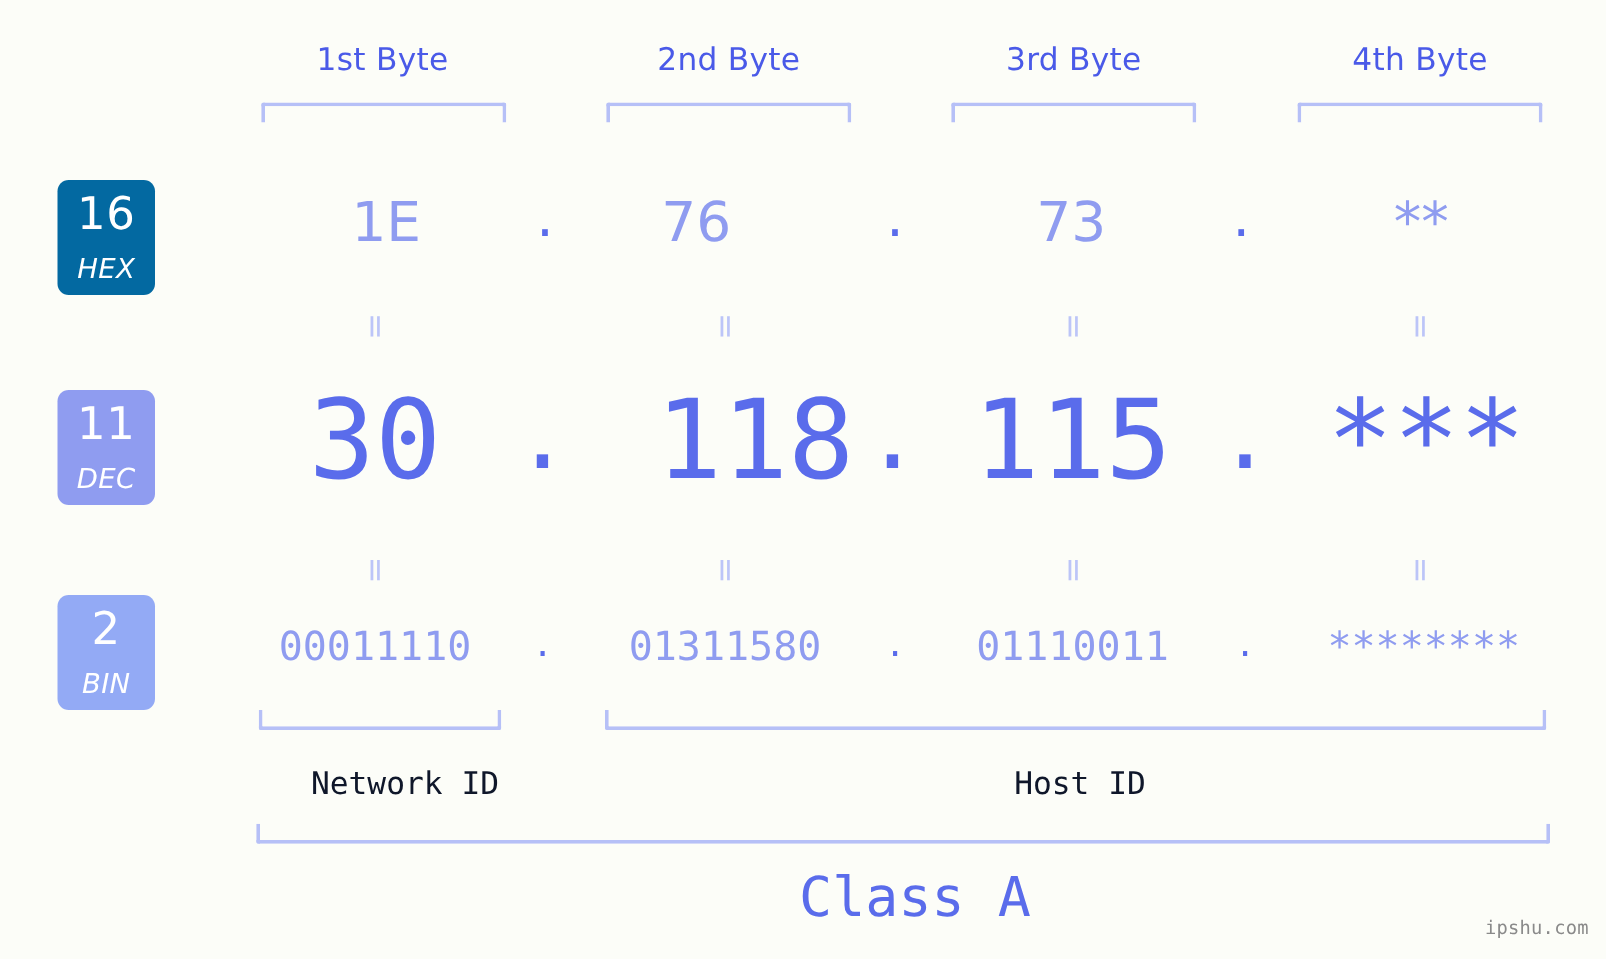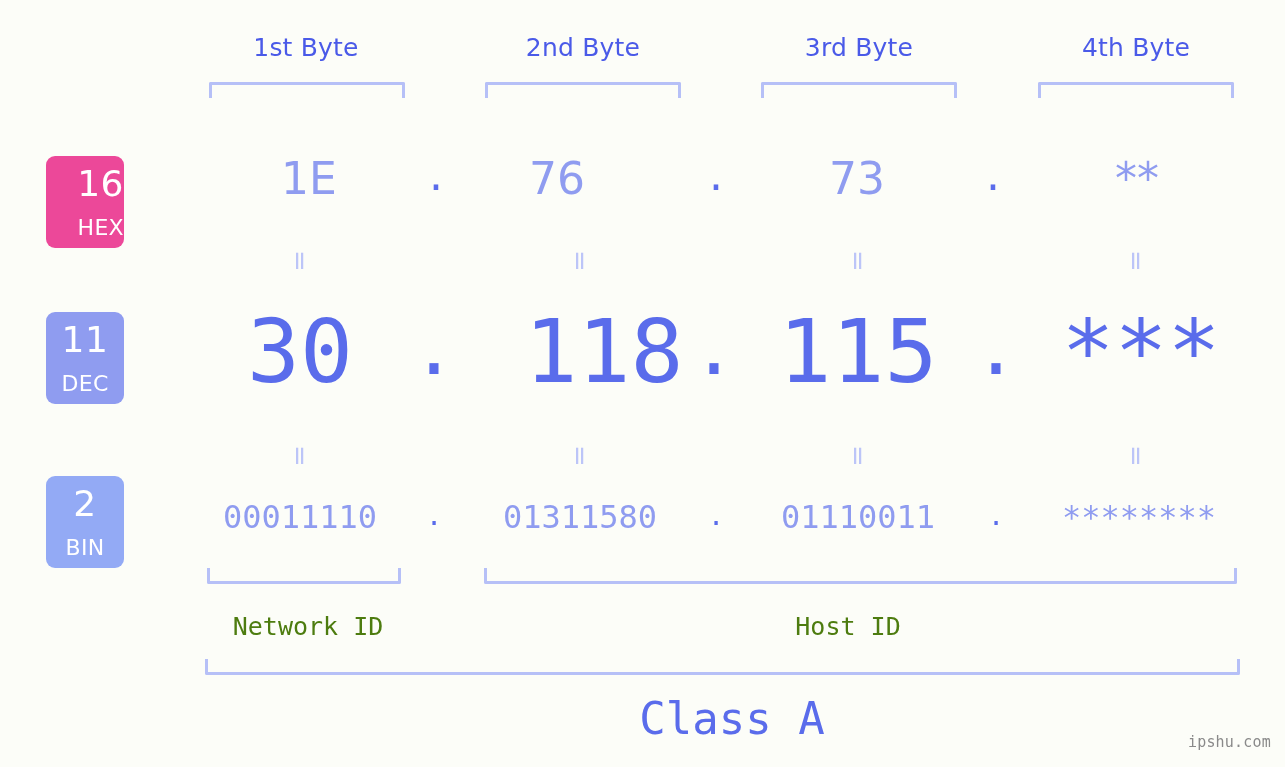--- a/index.html
+++ b/index.html
@@ -62,20 +62,21 @@
   .badge-num {
     font-size: 36px;
     font-weight: 400;
     letter-spacing: 0.5px;
   }
   .badge-sub {
     font-size: 22px;
     font-weight: 400;
     margin-top: 15px;
     letter-spacing: 0.3px;
+    font-style: italic;
   }
 
   
   .val {
     position: absolute;
     transform: translateX(-50%);
     white-space: nowrap;
     text-align: center;
   }
   .row-hex .val {
@@ -118,22 +119,23 @@
     color: #bcc5f8;
     line-height: 1;
   }
 
   
   .id-label {
     position: absolute;
     transform: translateX(-50%);
     font-family: "DejaVu Sans Mono", monospace;
     font-size: 25px;
-    color: #4d7c0f;
-    white-space: nowrap;
+    color: #0f172a;
+    white-space: nowrap;
+    margin-left: 16px;
   }
   .class-label {
     position: absolute;
     transform: translateX(-50%);
     font-family: "DejaVu Sans Mono", monospace;
     font-size: 44px;
     color: #5a6ceb;
     white-space: nowrap;
   }
 
@@ -161,21 +163,21 @@
   </div>
 
   <div>
     <div class="bracket bracket-down" style="left: 209px; width: 196px; top: 82px;"></div>
     <div class="bracket bracket-down" style="left: 485px; width: 196px; top: 82px;"></div>
     <div class="bracket bracket-down" style="left: 761px; width: 196px; top: 82px;"></div>
     <div class="bracket bracket-down" style="left: 1038px; width: 196px; top: 82px;"></div>
   </div>
 
   <div class="row-hex">
-    <div class="badge" style="background: #ec4899; top: 156px; align-items: flex-end;">
+    <div class="badge" style="background: #0369a1; top: 144px;">
       <span class="badge-num">16</span>
       <span class="badge-sub">HEX</span>
     </div>
     <div class="val" style="left: 297px; margin-left: 12px;">1E</div>
     <div class="val" style="left: 557px;">76</div>
     <div class="val" style="left: 857px;">73</div>
     <div class="val" style="left: 1137px;">**</div>
     <div class="dot dot-hex" style="left: 436px;">.</div>
     <div class="dot dot-hex" style="left: 716px;">.</div>
     <div class="dot dot-hex" style="left: 993px;">.</div>

